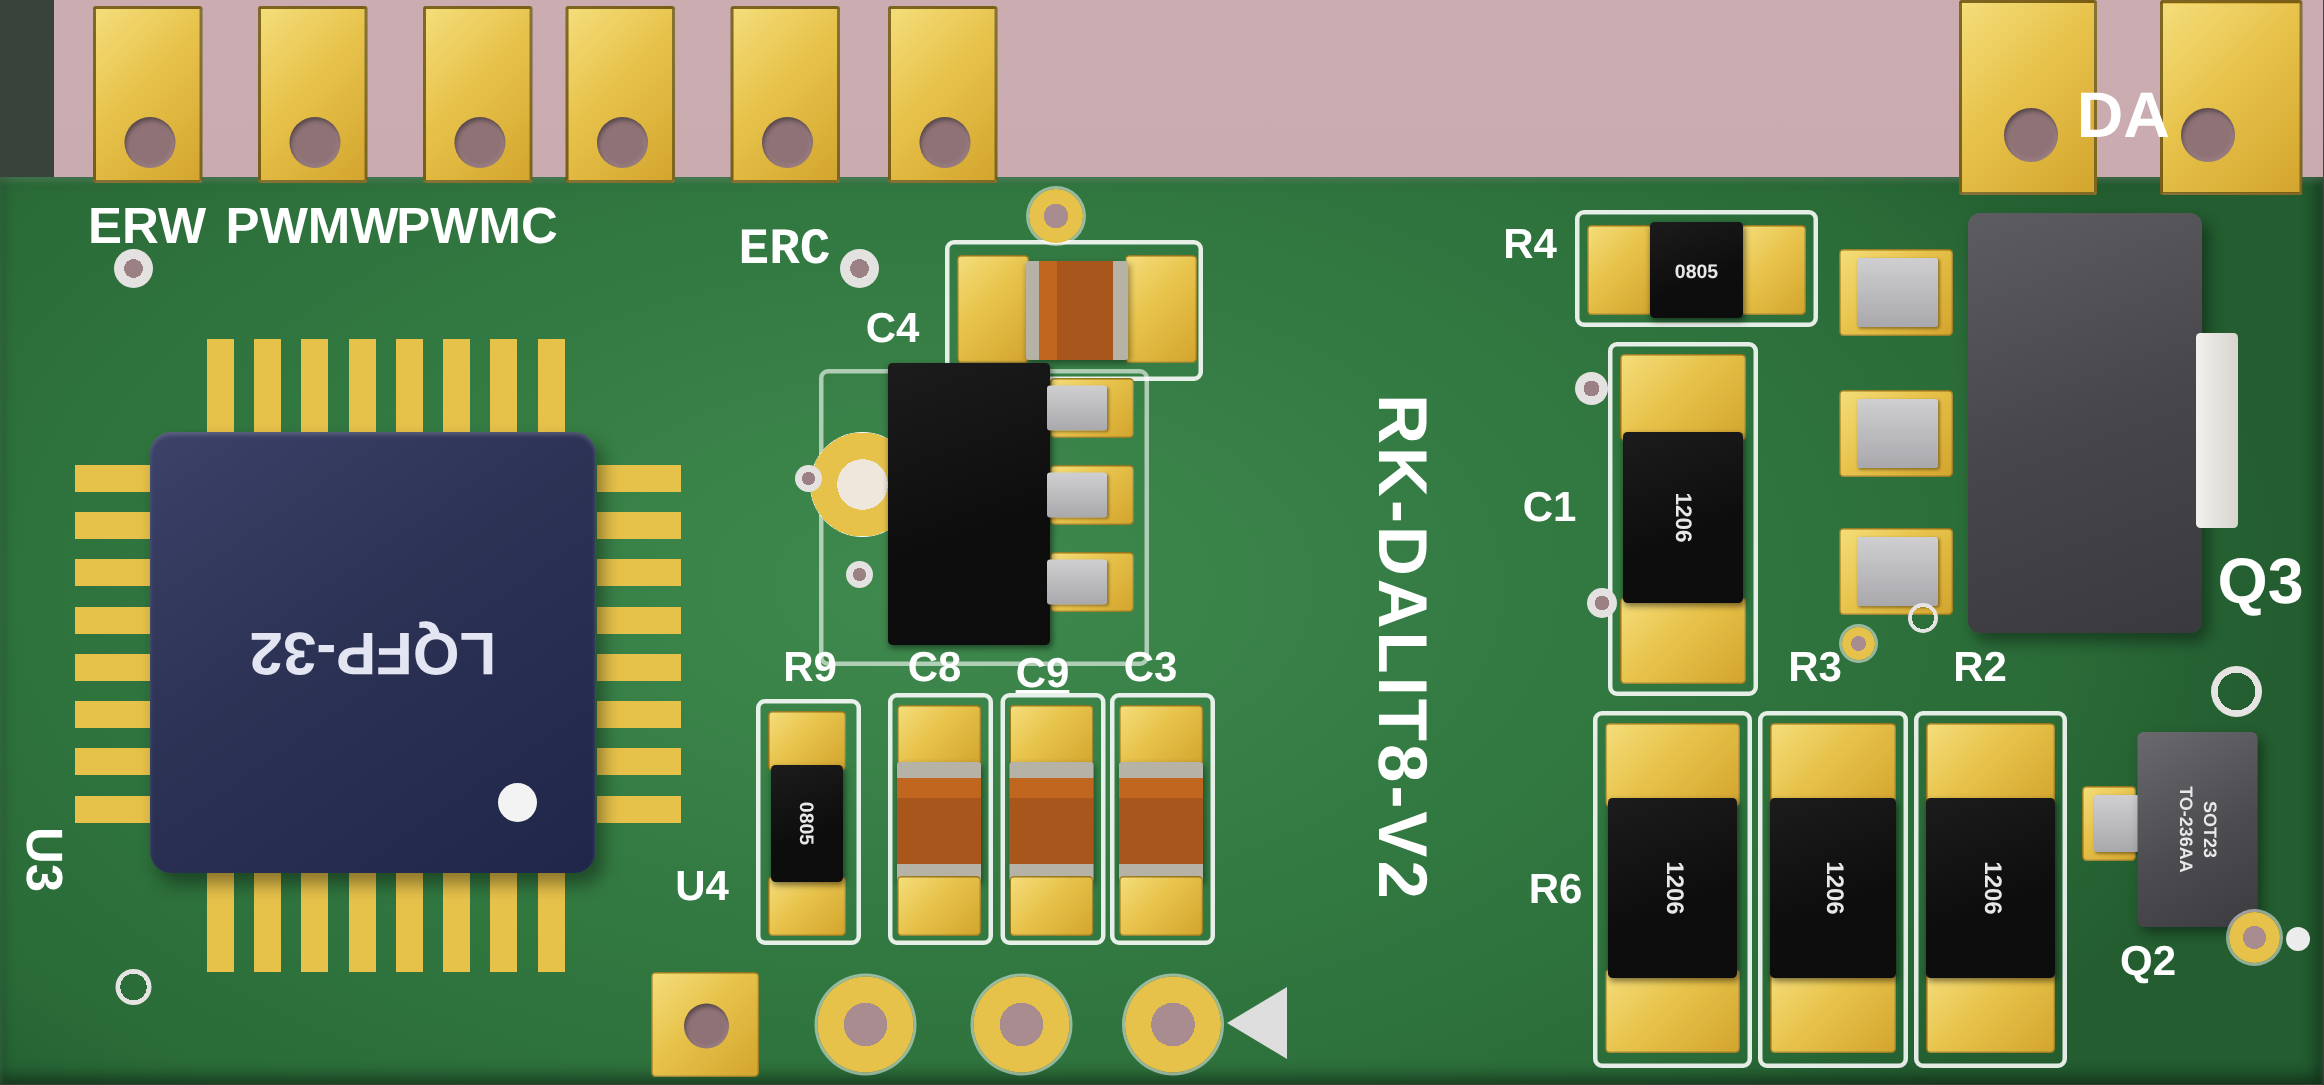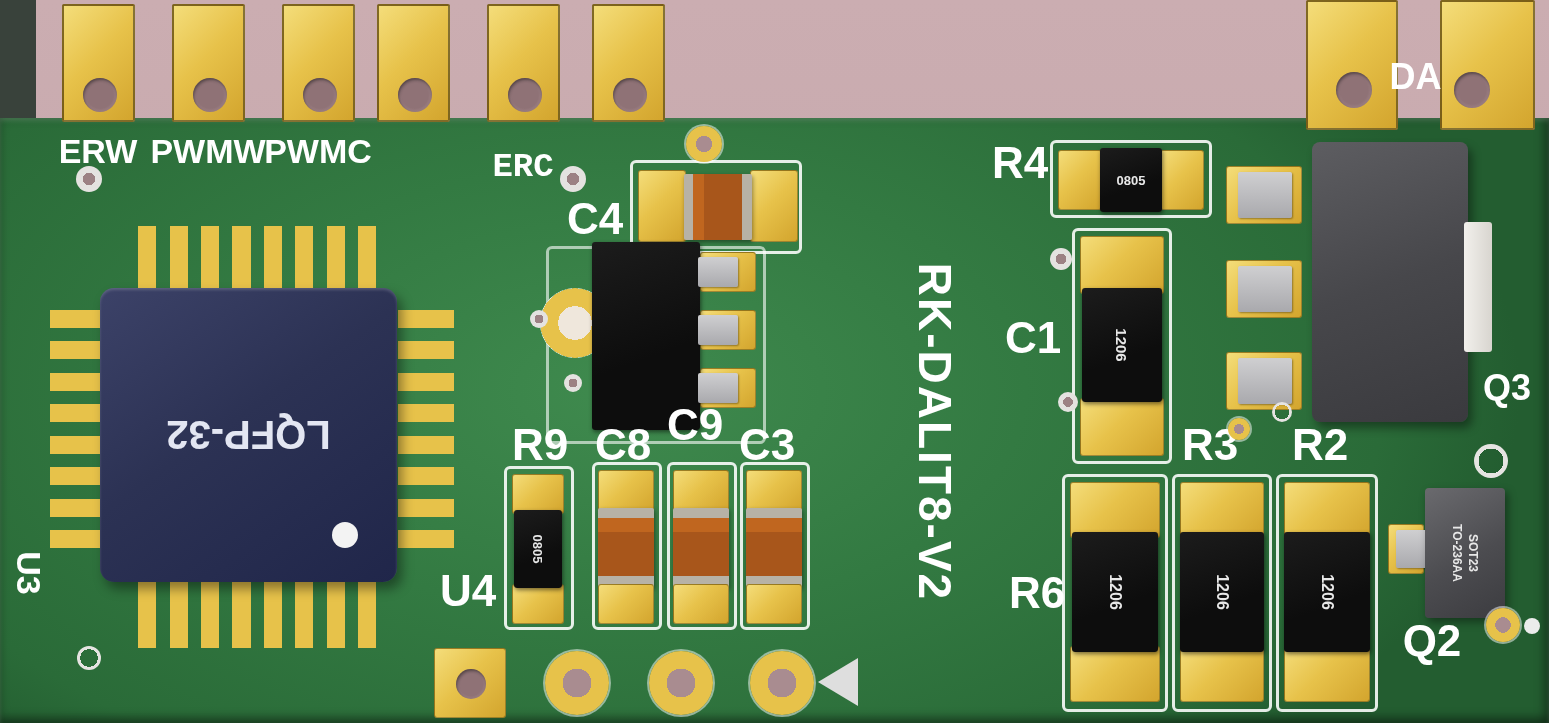--- a/index.html
+++ b/index.html
@@ -15,22 +15,22 @@
   }
   .corner-dark{position:absolute;left:0;top:0;width:36px;height:120px;background:#39423b;}
   .pad{
     position:absolute;background:linear-gradient(135deg,#f4dd7a 0%,#e7c24a 45%,#d3a52e 100%);
     border:1px solid rgba(95,72,10,.55);border-radius:3px;box-sizing:border-box;
   }
   .conn{border-radius:2px;border:2px solid rgba(60,45,8,.6);}
   .hole{position:absolute;border-radius:50%;background:radial-gradient(circle,#8f7276 0 55%,#b2969a 100%);box-shadow:inset 1px 2px 3px rgba(0,0,0,.45);}
   .silk{position:absolute;color:#fff;font-weight:bold;text-align:center;white-space:nowrap;}
   .f34{font-size:34px;line-height:42px;}
-  .f36{font-size:44px;line-height:42px;}
-  .f38{font-size:36px;line-height:44px;}
+  .f36{font-size:28px;line-height:42px;}
+  .f38{font-size:43px;line-height:44px;}
   .outline{position:absolute;border:3px solid rgba(255,255,255,.88);border-radius:6px;box-sizing:border-box;}
   .blackbody{position:absolute;background:linear-gradient(160deg,#1c1c1c 0%,#0d0d0d 60%);border-radius:3px;box-shadow:1px 2px 4px rgba(0,0,0,.5);}
   .marking{position:absolute;color:#e8e8e8;font-weight:bold;text-align:center;display:flex;align-items:center;justify-content:center;}
   .rot90{transform:rotate(90deg);}
   .rot180{transform:rotate(180deg);}
   .capbody{position:absolute;border-radius:2px;box-shadow:1px 2px 4px rgba(0,0,0,.4);}
   .cap-v{background:linear-gradient(180deg,#b7b2a6 0 13%,#c0661f 13% 30%,#a8561b 30% 85%,#b7b2a6 85% 100%);}
   .cap-h{background:linear-gradient(90deg,#b7b2a6 0 13%,#c0661f 13% 30%,#a8561b 30% 85%,#b7b2a6 85% 100%);}
   .lead{position:absolute;background:linear-gradient(180deg,#cfcfd1,#a9a9ad);border-radius:2px;box-shadow:1px 1px 2px rgba(0,0,0,.35);}
   .via{position:absolute;border-radius:50%;}
@@ -117,21 +117,21 @@
   <div class="pad" style="left:700px;top:252px;width:56px;height:40px;"></div>
   <div class="pad" style="left:700px;top:310px;width:56px;height:40px;"></div>
   <div class="pad" style="left:700px;top:368px;width:56px;height:40px;"></div>
   <div class="blackbody" style="left:592px;top:242px;width:108px;height:188px;"></div>
   <div class="lead" style="left:698px;top:257px;width:40px;height:30px;"></div>
   <div class="lead" style="left:698px;top:315px;width:40px;height:30px;"></div>
   <div class="lead" style="left:698px;top:373px;width:40px;height:30px;"></div>
 
   <div class="silk f36" style="left:505px;top:424px;width:70px;">R9</div>
   <div class="silk f36" style="left:588px;top:424px;width:70px;">C8</div>
-  <div class="silk f36" style="left:660px;top:404px;width:70px;">C9</div>
+  <div class="silk f36" style="left:660px;top:428px;width:70px;text-decoration:underline;">C9</div>
   <div class="silk f36" style="left:732px;top:424px;width:70px;">C3</div>
 
   <div class="outline" style="left:504px;top:466px;width:70px;height:164px;"></div>
   <div class="pad" style="left:512px;top:474px;width:52px;height:40px;"></div>
   <div class="pad" style="left:512px;top:584px;width:52px;height:40px;"></div>
   <div class="blackbody" style="left:514px;top:510px;width:48px;height:78px;"></div>
   <div class="marking rot90" style="left:499px;top:525px;width:78px;height:48px;font-size:13px;">0805</div>
 
   <div class="outline" style="left:592px;top:462px;width:70px;height:168px;"></div>
   <div class="pad" style="left:598px;top:470px;width:56px;height:42px;"></div>

